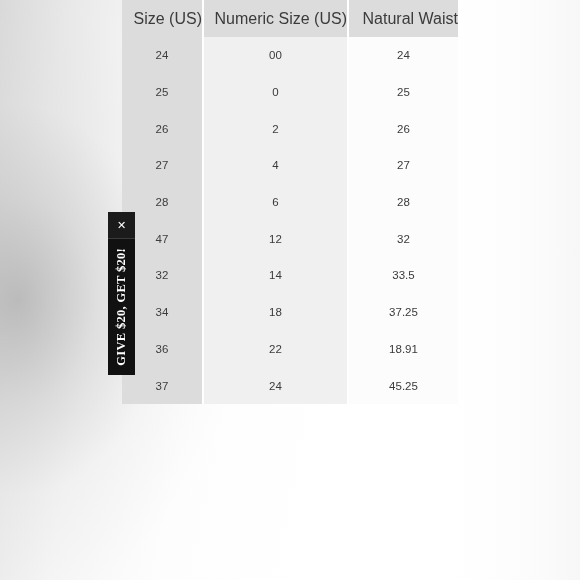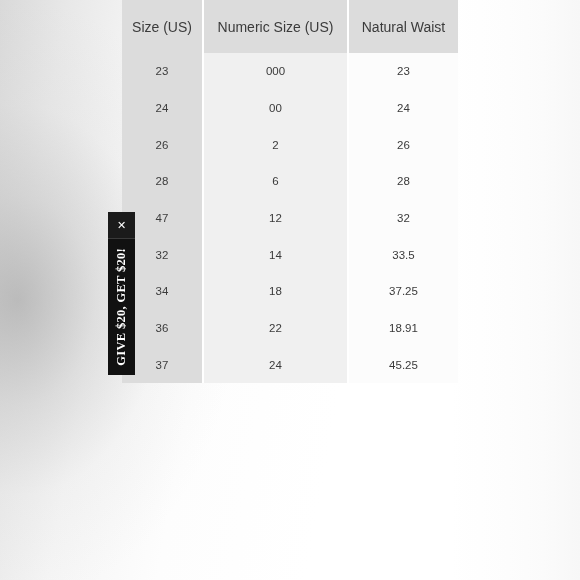--- a/index.html
+++ b/index.html
@@ -38,26 +38,26 @@
     width: 336px;
     border-collapse: collapse;
     table-layout: fixed;
   }
   #size-chart col.c1 { width: 81px; }
   #size-chart col.c2 { width: 145px; }
   #size-chart col.c3 { width: 110px; }
 
   #size-chart th {
     height: 37px;
-    font-size: 14px;
+    font-size: 16px;
     font-weight: 400;
     color: #3b3b3b;
-    text-align: center;
+    text-align: right;
     vertical-align: middle;
-    padding: 8px;
+    padding: 0;
     border-right: 2px solid #ffffff;
   }
   #size-chart th.h1 { background: #dcdcdc; }
   #size-chart th.h2 { background: #dcdcdc; }
   #size-chart th.h3 { background: #dcdcdc; border-right: none; }
 
   #size-chart td {
     height: 36.7px;
     font-size: 11.5px;
     font-weight: 400;
@@ -130,33 +130,38 @@
   </colgroup>
   <thead>
     <tr>
       <th class="h1">Size (US)</th>
       <th class="h2">Numeric Size (US)</th>
       <th class="h3">Natural Waist</th>
     </tr>
   </thead>
   <tbody id="size-chart-body">
       <tr>
-        <td class="d1">23</td>
-        <td class="d2">000</td>
-        <td class="d3">23</td>
-      </tr>
-      <tr>
         <td class="d1">24</td>
         <td class="d2">00</td>
         <td class="d3">24</td>
       </tr>
       <tr>
+        <td class="d1">25</td>
+        <td class="d2">0</td>
+        <td class="d3">25</td>
+      </tr>
+      <tr>
         <td class="d1">26</td>
         <td class="d2">2</td>
         <td class="d3">26</td>
+      </tr>
+      <tr>
+        <td class="d1">27</td>
+        <td class="d2">4</td>
+        <td class="d3">27</td>
       </tr>
       <tr>
         <td class="d1">28</td>
         <td class="d2">6</td>
         <td class="d3">28</td>
       </tr>
       <tr>
         <td class="d1">47</td>
         <td class="d2">12</td>
         <td class="d3">32</td>

